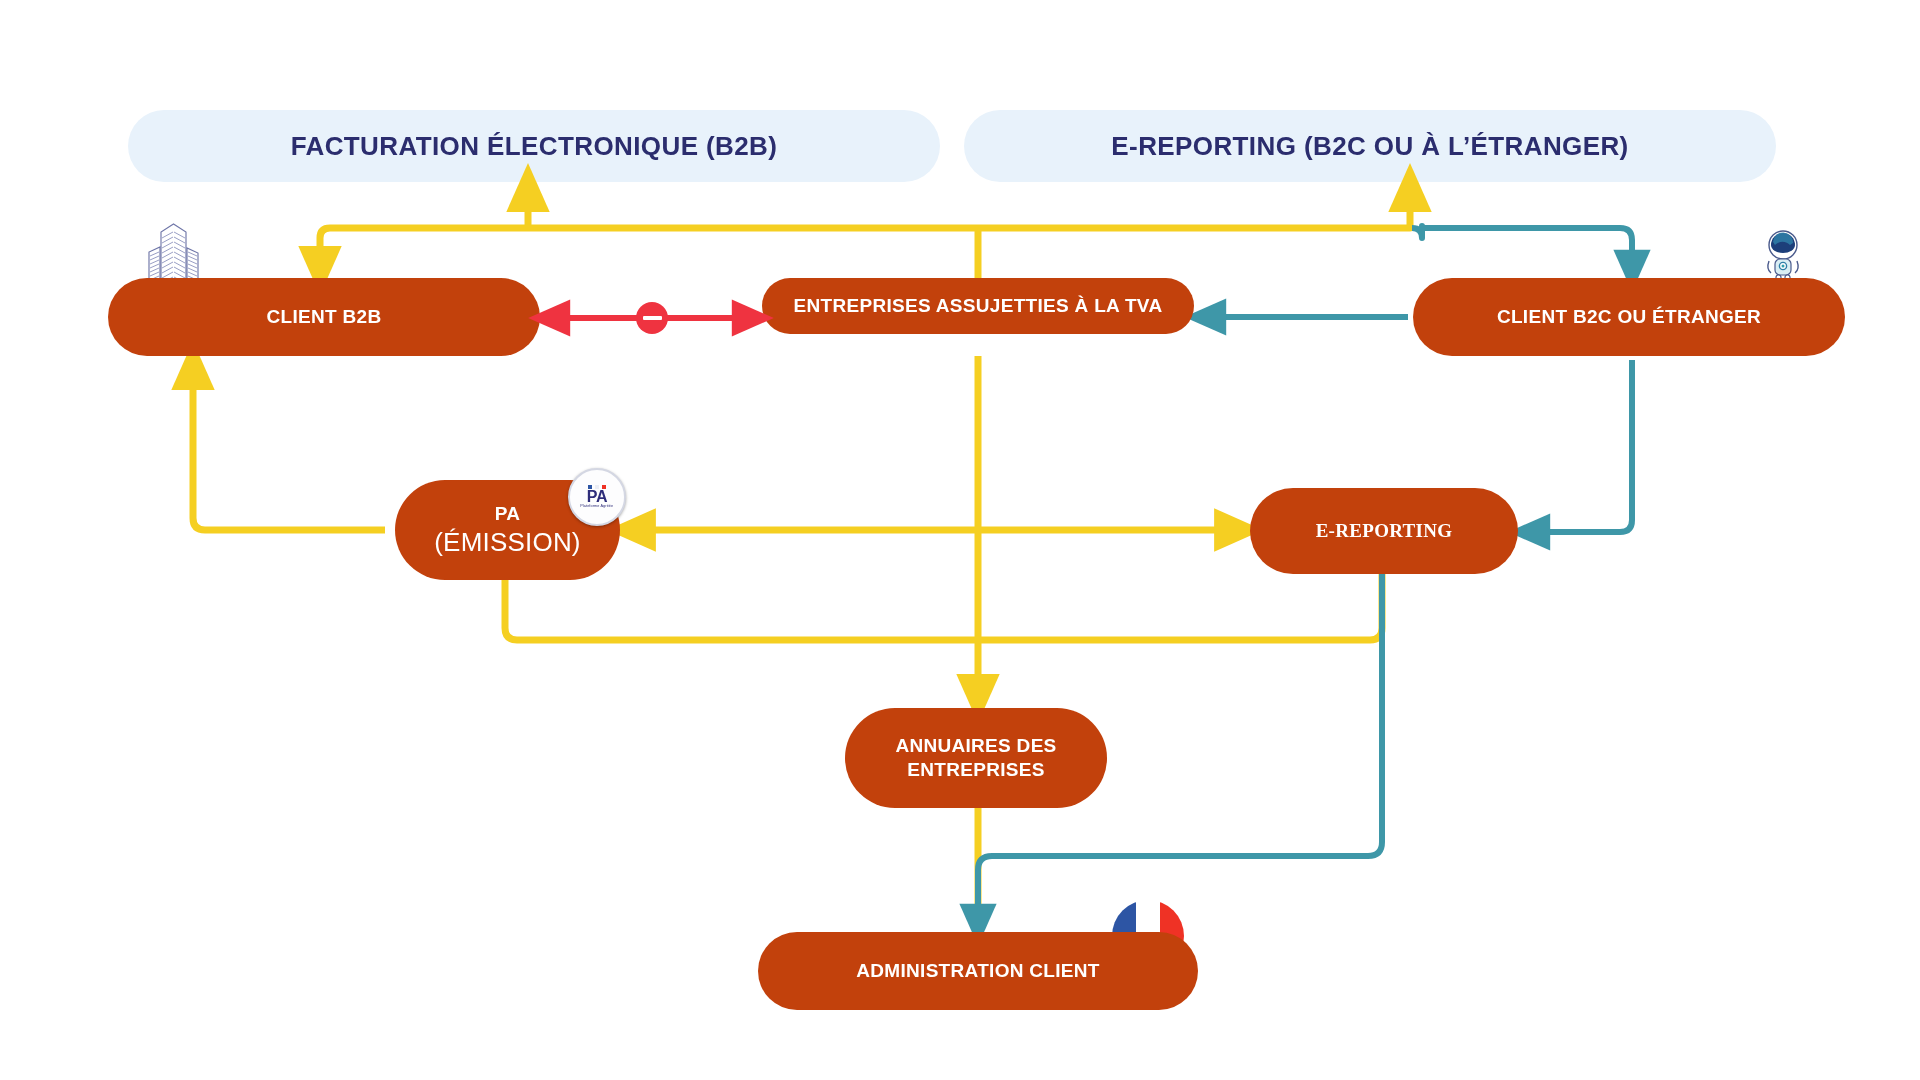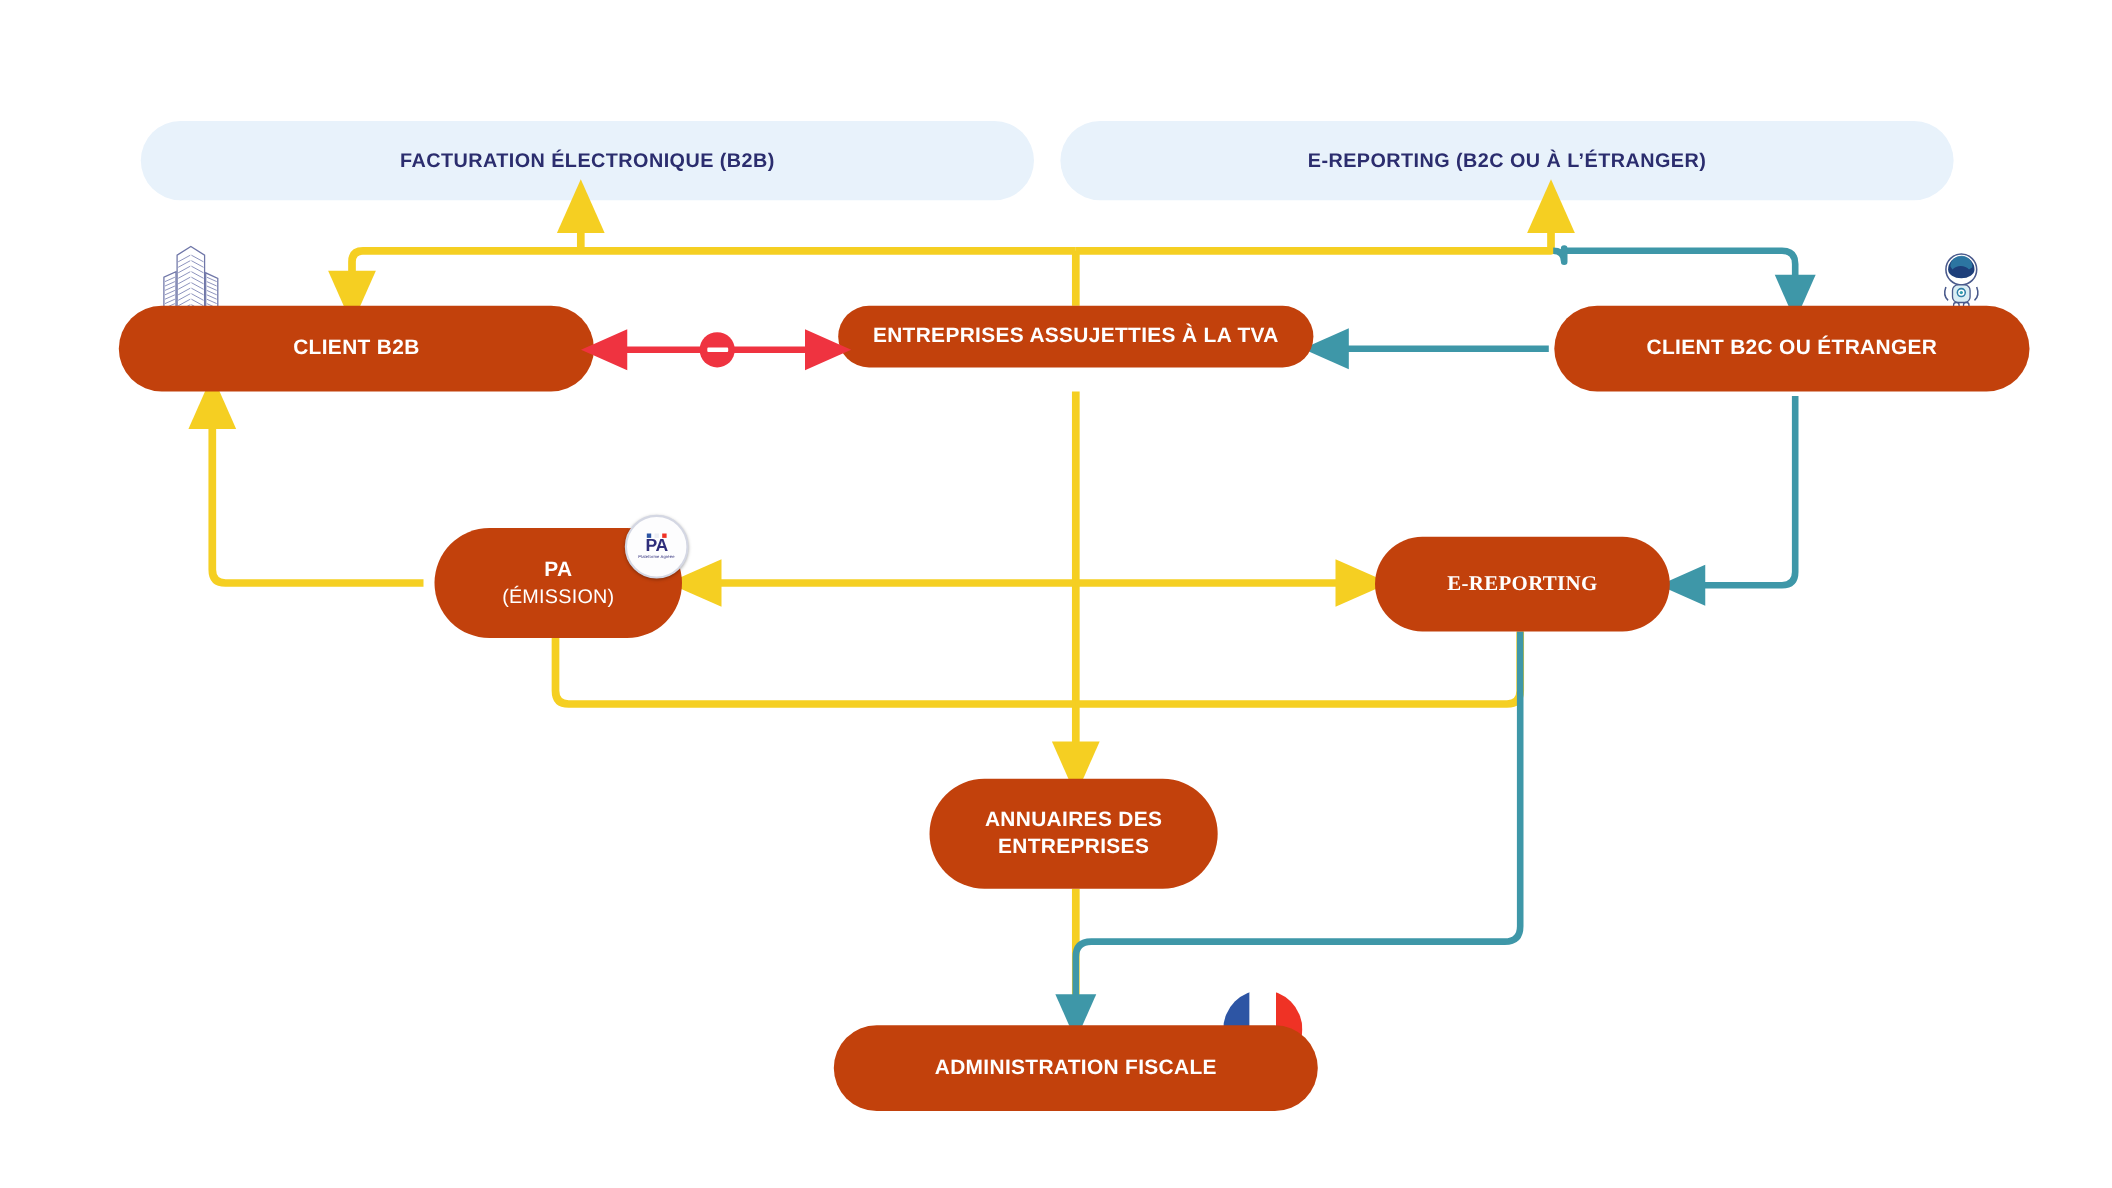--- a/index.html
+++ b/index.html
@@ -22,21 +22,21 @@
   .banner {
     position: absolute;
     background: #e8f2fb;
     border-radius: 36px;
     display: flex;
     align-items: center;
     justify-content: center;
     color: #2b2d6e;
     font-weight: bold;
     letter-spacing: 0.4px;
-    font-size: 18px;
+    font-size: 26px;
     text-align: center;
   }
   #banner-b2b   { left: 128px;  top: 110px; width: 812px; height: 72px; }
   #banner-erep  { left: 964px; top: 110px; width: 812px; height: 72px; }
 
   
   .node {
     position: absolute;
     background: #c2410c;
     border-radius: 999px;
@@ -49,21 +49,21 @@
     font-size: 19px;
     letter-spacing: 0.3px;
     text-align: center;
     line-height: 1.25;
     z-index: 6;
     box-sizing: border-box;
     padding: 6px 26px;
   }
   .node .sub {
     font-weight: normal;
-    font-size: 18px;
+    font-size: 26px;
     letter-spacing: 0.2px;
   }
 
   #node-client-b2b   { left: 108px;  top: 278px; width: 432px; height: 78px; }
   #node-entreprises  { left: 762px;  top: 278px; width: 432px; height: 56px; }
   #node-client-b2c   { left: 1413px; top: 278px; width: 432px; height: 78px; }
   #node-pa           { left: 395px;  top: 480px; width: 225px; height: 100px; }
   #node-ereporting   { left: 1250px; top: 488px; width: 268px; height: 86px; font-family: Liberation Serif, serif; }
   #node-annuaires    { left: 845px;  top: 708px; width: 262px; height: 100px; }
   #node-admin-fiscale{ left: 758px;  top: 932px; width: 440px; height: 78px; }
@@ -235,21 +235,21 @@
     <span>ANNUAIRES DES ENTREPRISES</span>
   </div>
 
   <div class="icon-wrap" id="icon-flag-fr">
     <span style="background:#2d55a4"></span>
     <span style="background:#ffffff"></span>
     <span style="background:#ef3225"></span>
   </div>
 
   <div class="node" id="node-admin-fiscale">
-    <span>ADMINISTRATION FISCALE</span>
+    <span>ADMINISTRATION CLIENT</span>
   </div>
 
   <div class="icon-wrap" id="icon-pa-badge">
     <span class="dots">
       <i style="background:#2d55a4"></i>
         <i style="background:#eceef5"></i>
         <i style="background:#ef3225"></i>
     </span>
     <span class="pa-txt">PA</span>
     <span class="pa-sub">Plateforme Agréée</span>

